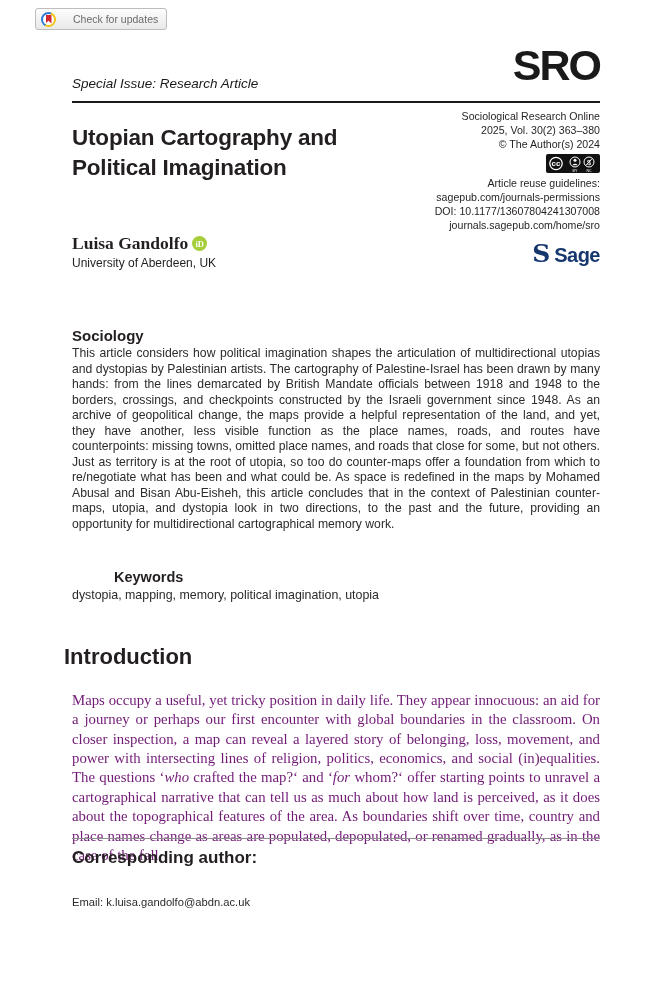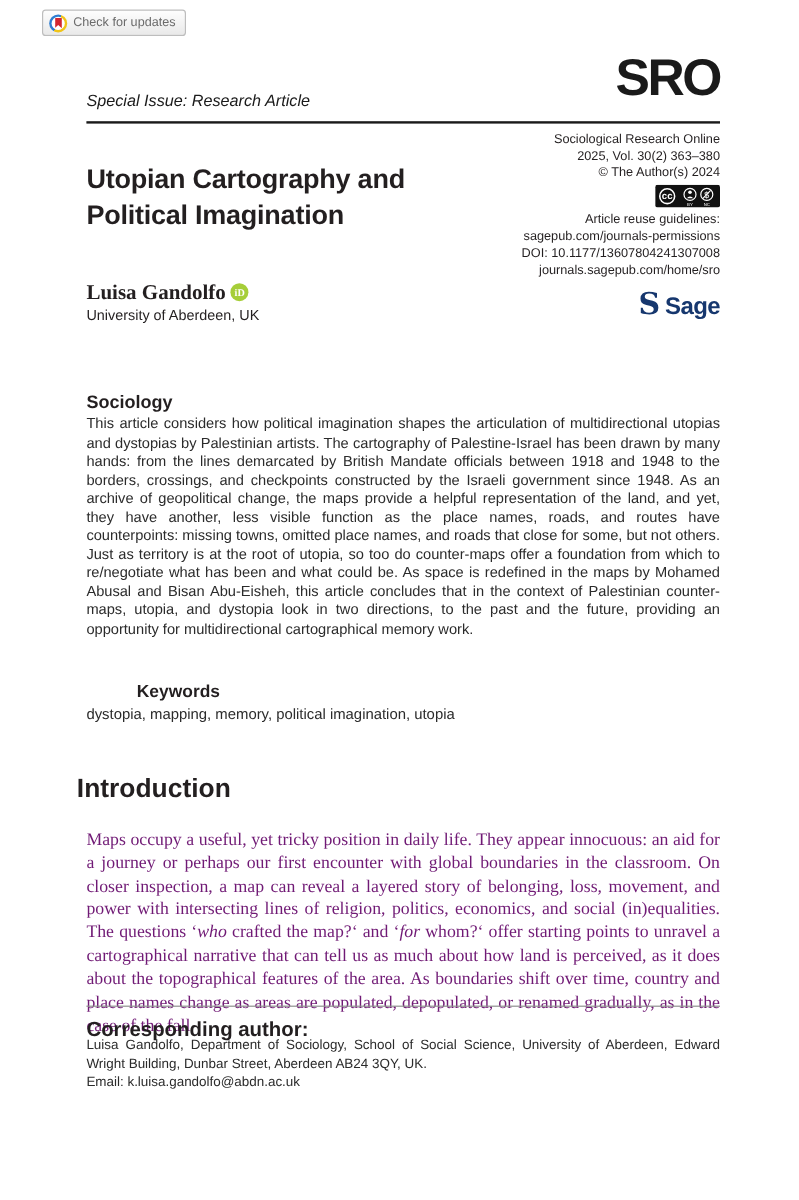--- a/index.html
+++ b/index.html
@@ -12,31 +12,31 @@
     position:absolute;left:35px;top:8px;height:20px;padding:0 8px 0 5px;
     display:flex;align-items:center;gap:5px;
     background:linear-gradient(#fdfdfd,#e9e9e9);
     border:1px solid #bdbdbd;border-radius:3px;cursor:pointer;
   }
   .cm-icon{position:relative;width:15px;height:15px;border-radius:50%;
     background:conic-gradient(from 210deg,#2e7dd1 0 170deg,#f0c419 170deg 360deg);}
   .cm-icon::before{content:"";position:absolute;inset:2px;background:#fff;border-radius:50%;}
   .cm-icon::after{content:"";position:absolute;left:4.5px;top:3px;width:6px;height:9px;
     background:#d22630;clip-path:polygon(0 0,100% 0,100% 100%,50% 70%,0 100%);}
-  .cm-label{font-size:10.5px;color:#6b6b6b;white-space:nowrap;}
+  .cm-label{font-size:10.5px;color:#6b6b6b;white-space:nowrap;margin-left:12px;}
 
   
   .sro{position:absolute;right:66px;top:44px;font-size:43px;font-weight:800;
     letter-spacing:-2px;color:#1a1a1a;line-height:1;}
   .special-issue{position:absolute;left:72px;top:76px;font-size:13.5px;font-style:italic;color:#1a1a1a;}
   .rule-top{position:absolute;left:72px;top:101px;width:528px;height:2px;background:#1a1a1a;}
 
   
   .title{position:absolute;left:72px;top:123px;width:360px;font-size:22.5px;
-    font-weight:bold;line-height:30px;color:#231f20;letter-spacing:-0.2px;margin-top:12px;}
+    font-weight:bold;line-height:30px;color:#231f20;letter-spacing:-0.2px;}
 
   
   .pubinfo{position:absolute;right:66px;top:110px;width:260px;text-align:right;
     font-size:10.6px;line-height:13.8px;color:#231f20;}
   .pubinfo .cc-wrap{margin:3px 0 4px 0;display:flex;justify-content:flex-end;}
   .pubinfo .linkish{color:#231f20;text-decoration:none;}
   .sage-logo{margin-top:8px;display:flex;justify-content:flex-end;align-items:baseline;
     gap:4px;color:#16376e;}
   .sage-s{font-family:"DejaVu Serif",serif;font-weight:bold;font-size:25px;line-height:1;}
   .sage-word{font-weight:bold;font-size:20px;letter-spacing:-0.5px;line-height:1;}
@@ -130,16 +130,15 @@
   <div class="abstract-text">This article considers how political imagination shapes the articulation of multidirectional utopias and dystopias by Palestinian artists. The cartography of Palestine-Israel has been drawn by many hands: from the lines demarcated by British Mandate officials between 1918 and 1948 to the borders, crossings, and checkpoints constructed by the Israeli government since 1948. As an archive of geopolitical change, the maps provide a helpful representation of the land, and yet, they have another, less visible function as the place names, roads, and routes have counterpoints: missing towns, omitted place names, and roads that close for some, but not others. Just as territory is at the root of utopia, so too do counter-maps offer a foundation from which to re/negotiate what has been and what could be. As space is redefined in the maps by Mohamed Abusal and Bisan Abu-Eisheh, this article concludes that in the context of Palestinian counter-maps, utopia, and dystopia look in two directions, to the past and the future, providing an opportunity for multidirectional cartographical memory work.</div>
 
   <div class="keywords-heading">Keywords</div>
   <div class="keywords-text">dystopia, mapping, memory, political imagination, utopia</div>
 
   <div class="intro-heading">Introduction</div>
   <p class="intro-text"><span>Maps occupy a useful, yet tricky position in daily life. They appear innocuous: an aid for a journey or perhaps our first encounter with global boundaries in the classroom. On closer inspection, a map can reveal a layered story of belonging, loss, movement, and power with intersecting lines of religion, politics, economics, and social (in)equalities. The questions ‘</span><i>who</i><span> crafted the map?‘ and ‘</span><i>for</i><span> whom?‘ offer starting points to unravel a cartographical narrative that can tell us as much about how land is perceived, as it does about the topographical features of the area. As boundaries shift over time, country and place names change as areas are populated, depopulated, or renamed gradually, as in the case of the fall</span></p>
 
   <div class="rule-bottom"></div>
   <div class="corr-heading">Corresponding author:</div>
-  <div class="corr-address">Luisa Gandolfo, Department of Sociology, School of Social Science, University of Aberdeen, Edward Wright Building, Dunbar Street, Aberdeen AB24 3QY, UK.</div>
   <div class="corr-email">Email: k.luisa.gandolfo@abdn.ac.uk</div>
 
 </div>
 
 </body></html>

